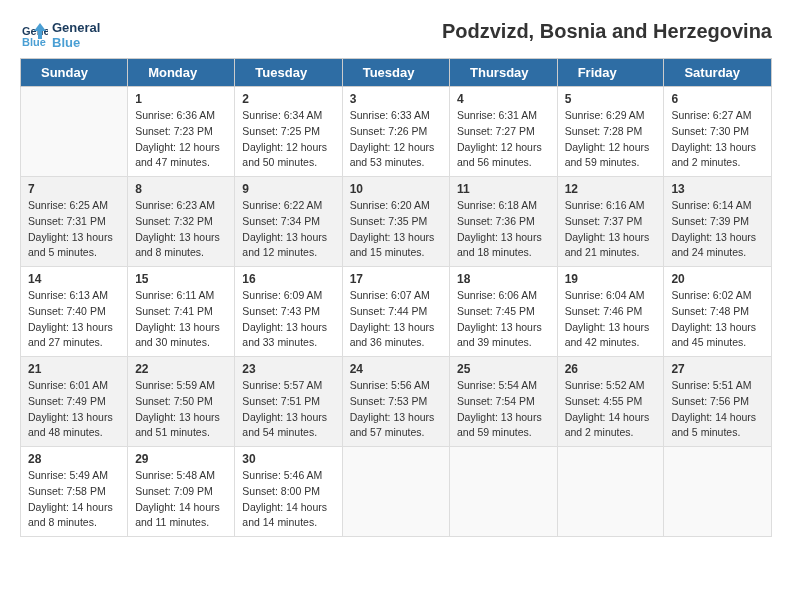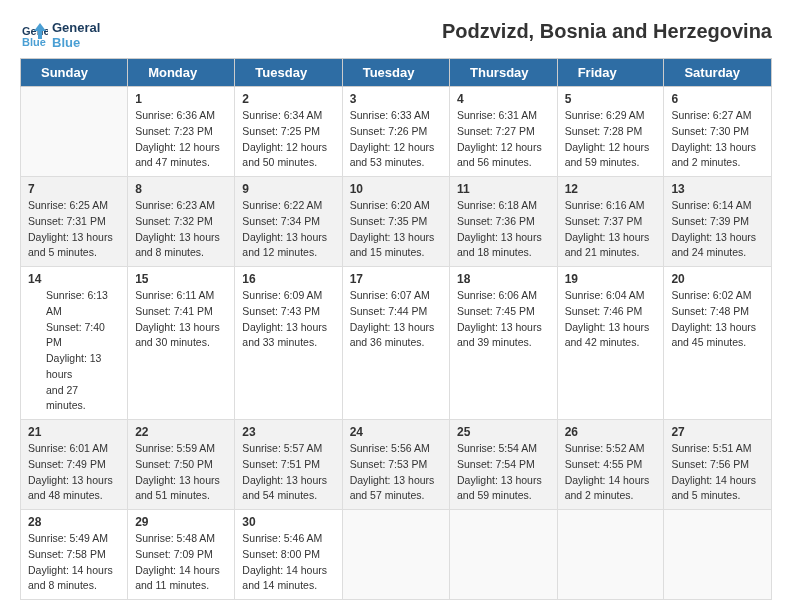--- a/index.html
+++ b/index.html
@@ -205,21 +205,21 @@
           <div class="day-number">13</div>
           <div class="day-info" style="white-space: pre-line;">Sunrise: 6:14 AM
 Sunset: 7:39 PM
 Daylight: 13 hours
 and 24 minutes.</div>
         </td>
       </tr>
       <tr class="row-white">
         <td>
           <div class="day-number">14</div>
-          <div class="day-info" style="white-space: pre-line; margin-left: 18px;">Sunrise: 6:13 AM
+          <div class="day-info" style="white-space: pre-line;">Sunrise: 6:13 AM
 Sunset: 7:40 PM
 Daylight: 13 hours
 and 27 minutes.</div>
         </td>
         <td>
           <div class="day-number">15</div>
           <div class="day-info" style="white-space: pre-line;">Sunrise: 6:11 AM
 Sunset: 7:41 PM
 Daylight: 13 hours
 and 30 minutes.</div>

